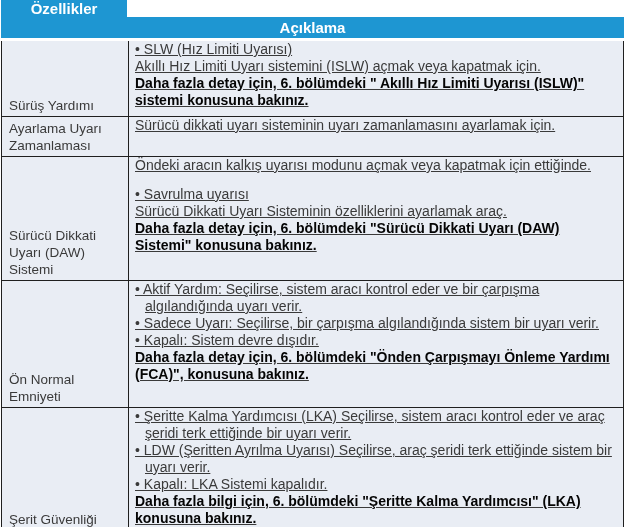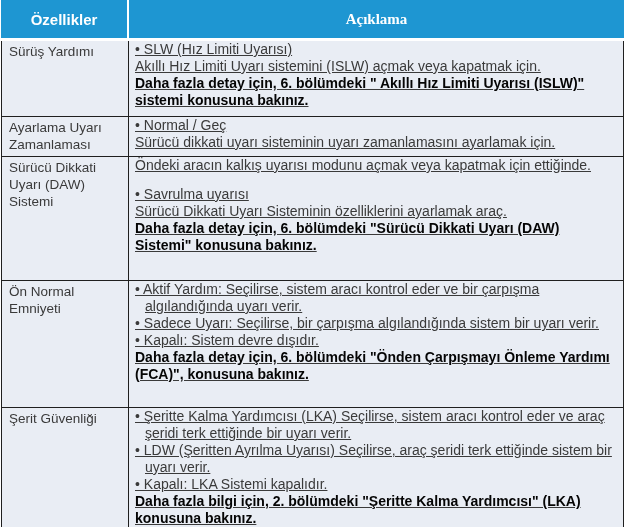--- a/index.html
+++ b/index.html
@@ -14,52 +14,52 @@
   html,body{background:#ffffff;}
   body{
     width:625px;height:527px;overflow:hidden;
     font-family:"Liberation Sans","DejaVu Sans",sans-serif;
   }
   .page{
     width:623px;margin-left:1px;
   }
   
   .thead{
-    display:flex;height:38px;
+    display:flex;height:38px;flex-direction:column;
   }
   .th{
     background:var(--header-bg);
     color:var(--header-text);
     font-size:15px;font-weight:bold;
     display:flex;align-items:center;justify-content:center;
   }
   .th-feature{width:126px;}
   .th-gap{width:2px;background:#ffffff;}
-  .th-desc{flex:1;font-family:Liberation Serif, serif;}
+  .th-desc{flex:1;}
   .head-gap{height:3px;background:#ffffff;}
   
   .tbody{
     border-left:1px solid var(--border);
     border-right:1px solid var(--border);
     border-bottom:3px solid var(--border);
   }
   .row{
     display:flex;
     background:var(--row-bg);
   }
   .row + .row{border-top:1px solid var(--border);}
   .row:nth-child(1){min-height:75px;}
   .row:nth-child(2){min-height:40px;}
   .row:nth-child(3){min-height:124px;}
   .row:nth-child(4){min-height:127px;}
   .row:nth-child(5){min-height:122px;}
   .feature-cell{
     width:127px;
     border-right:1px solid var(--border);
-    display:flex;align-items:flex-start;
+    display:flex;align-items:flex-end;
     padding:2px 4px 2px 7px;
     color:var(--body-text);
     font-size:13.5px;line-height:17px;
   }
   .desc-cell{
     flex:1;
     padding:0 5px 3px 6px;
     color:var(--body-text);
     font-size:14px;line-height:17px;text-decoration:underline;
   }
@@ -87,21 +87,20 @@
           <p class="line bullet">• SLW (Hız Limiti Uyarısı)</p>
           <p class="line plain">Akıllı Hız Limiti Uyarı sistemini (ISLW) açmak veya kapatmak için.</p>
           <p class="line bold">Daha fazla detay için, 6. bölümdeki " Akıllı Hız Limiti Uyarısı (ISLW)" sistemi konusuna bakınız.</p>
         </div>
       </div>
       <div class="row">
         <div class="feature-cell">
           <span>Ayarlama Uyarı Zamanlaması</span>
         </div>
         <div class="desc-cell">
-          <p class="line bullet">• Normal / Geç</p>
           <p class="line plain">Sürücü dikkati uyarı sisteminin uyarı zamanlamasını ayarlamak için.</p>
         </div>
       </div>
       <div class="row">
         <div class="feature-cell">
           <span>Sürücü Dikkati Uyarı (DAW) Sistemi</span>
         </div>
         <div class="desc-cell">
           <p class="line plain">Öndeki aracın kalkış uyarısı modunu açmak veya kapatmak için ettiğinde.</p>
           <p class="line spacer"></p>
@@ -122,17 +121,17 @@
         </div>
       </div>
       <div class="row">
         <div class="feature-cell">
           <span>Şerit Güvenliği</span>
         </div>
         <div class="desc-cell">
           <p class="line bullet">• Şeritte Kalma Yardımcısı (LKA) Seçilirse, sistem aracı kontrol eder ve araç şeridi terk ettiğinde bir uyarı verir.</p>
           <p class="line bullet">• LDW (Şeritten Ayrılma Uyarısı) Seçilirse, araç şeridi terk ettiğinde sistem bir uyarı verir.</p>
           <p class="line bullet">• Kapalı: LKA Sistemi kapalıdır.</p>
-          <p class="line bold">Daha fazla bilgi için, 2. bölümdeki "Şeritte Kalma Yardımcısı" (LKA) konusuna bakınız.</p>
+          <p class="line bold">Daha fazla bilgi için, 6. bölümdeki "Şeritte Kalma Yardımcısı" (LKA) konusuna bakınız.</p>
         </div>
       </div>
     </div>
 </div>
 
 </body></html>

